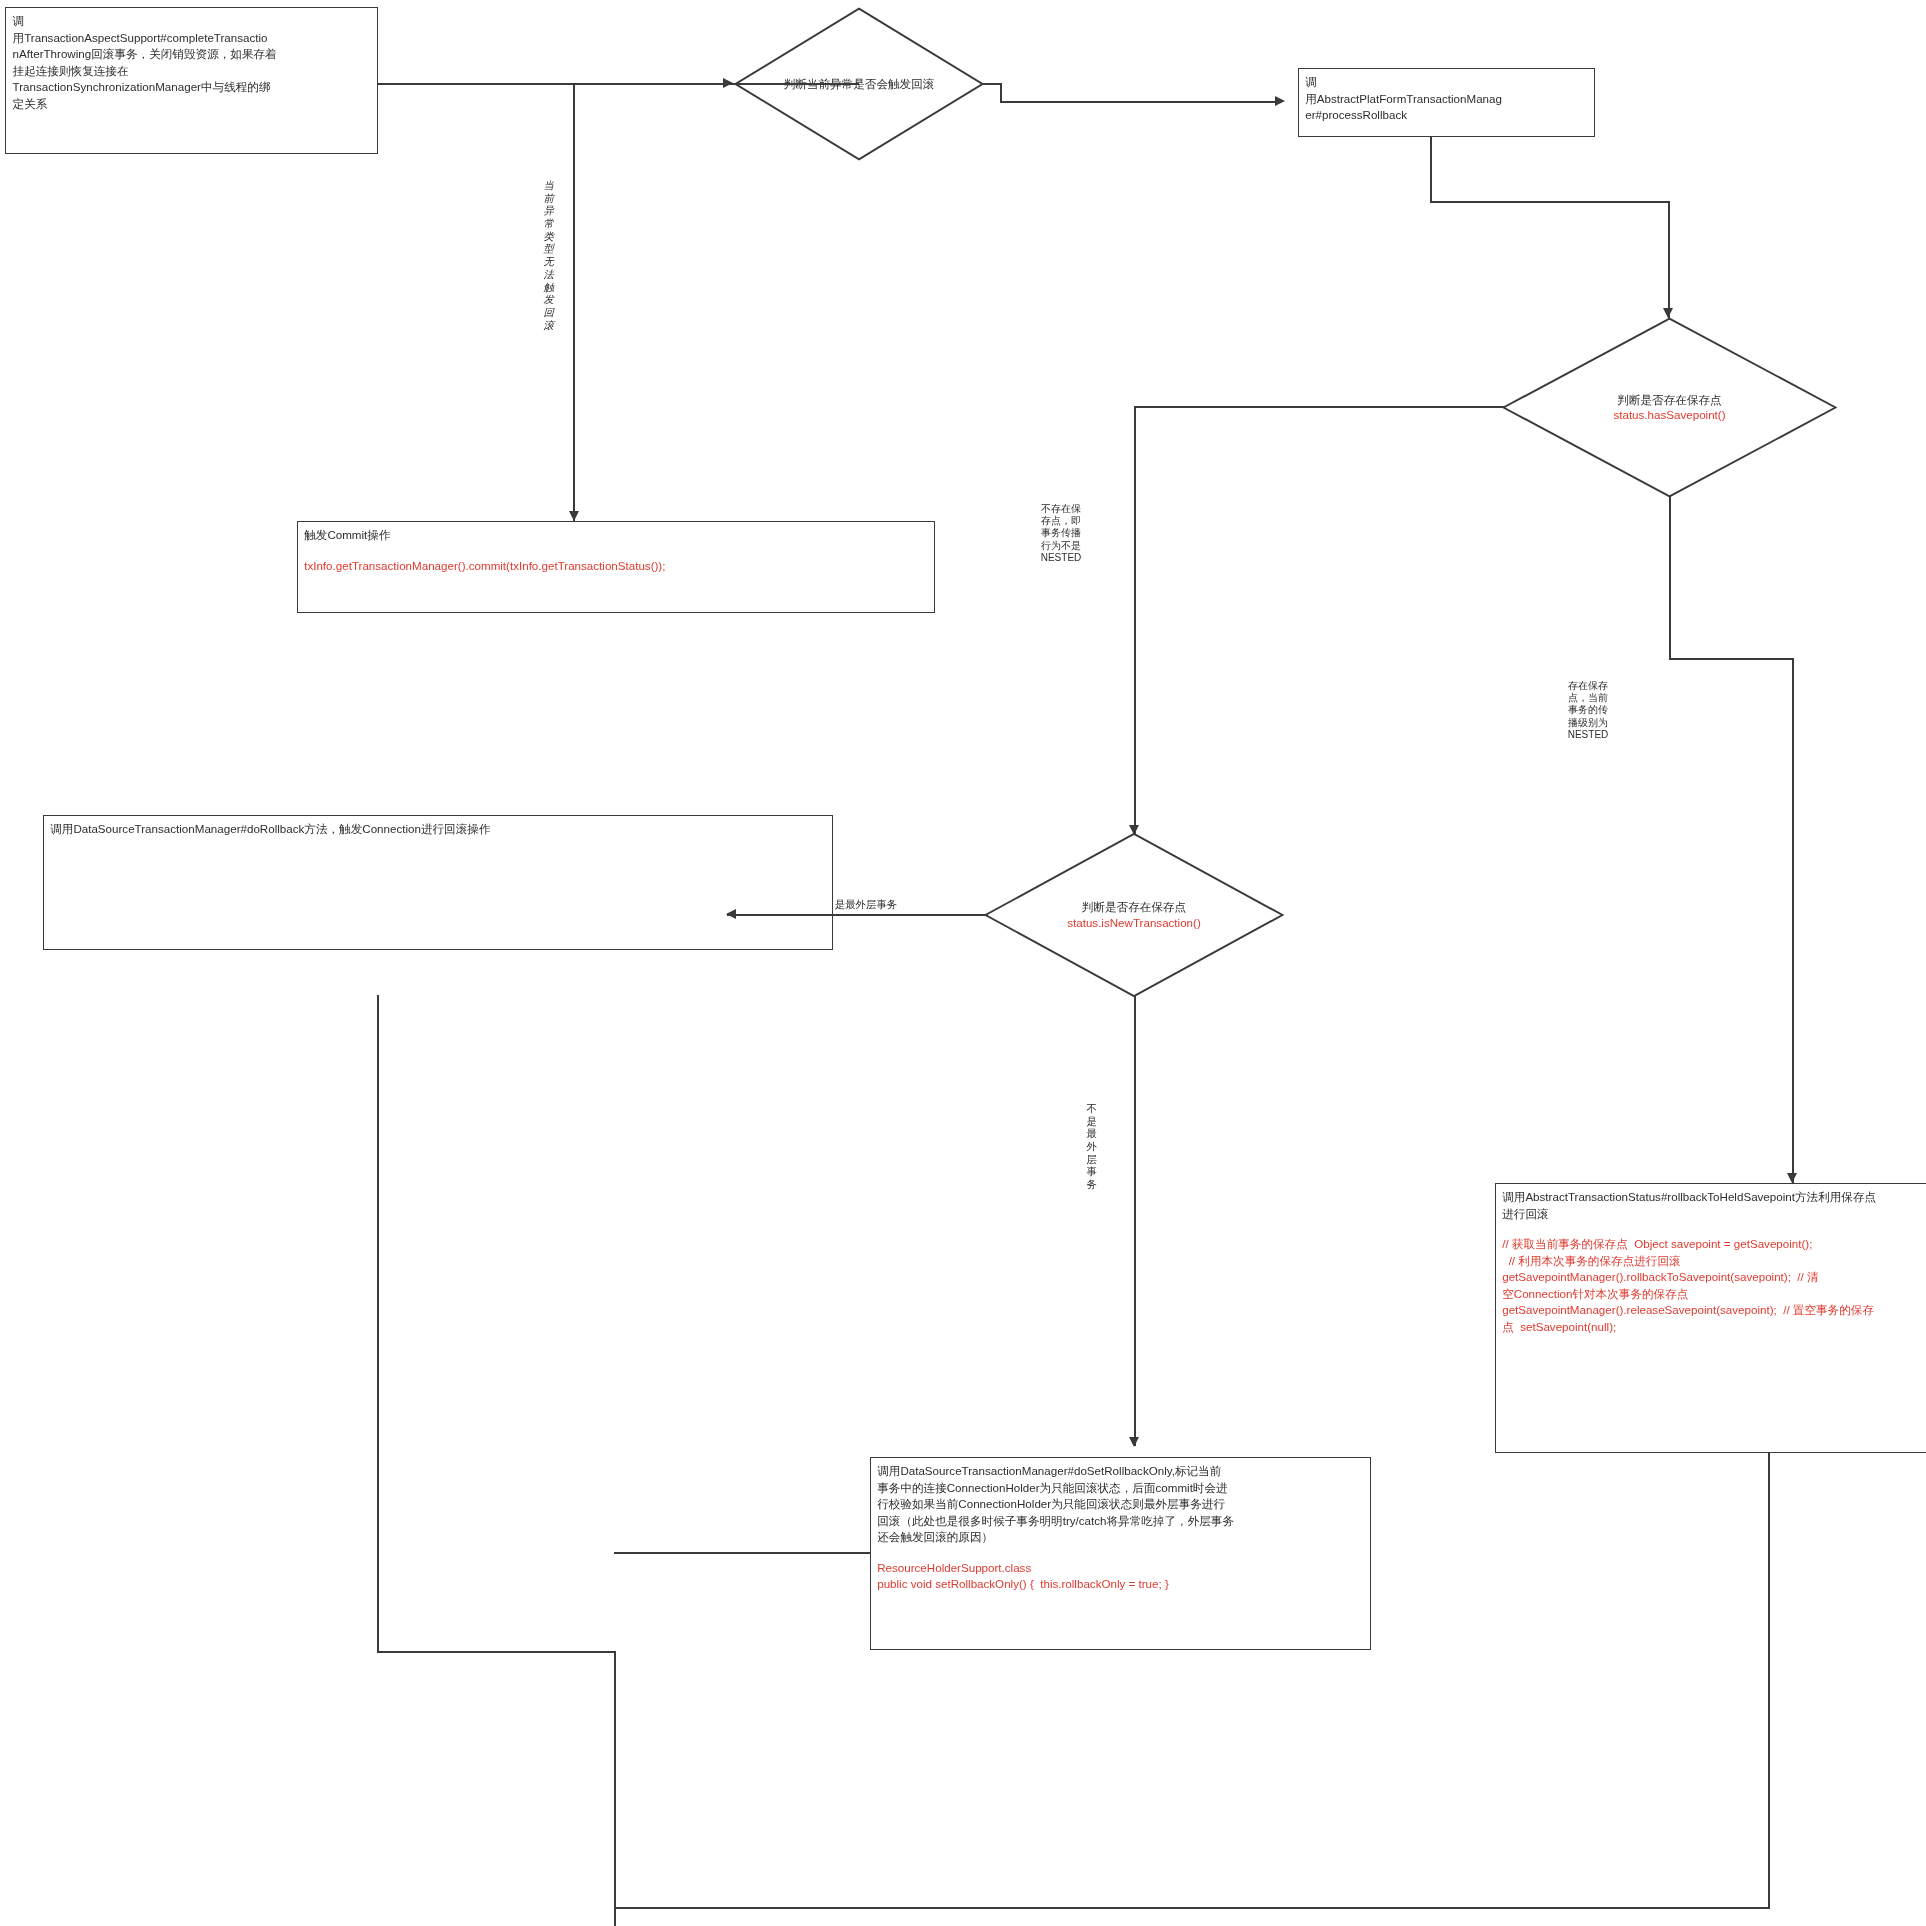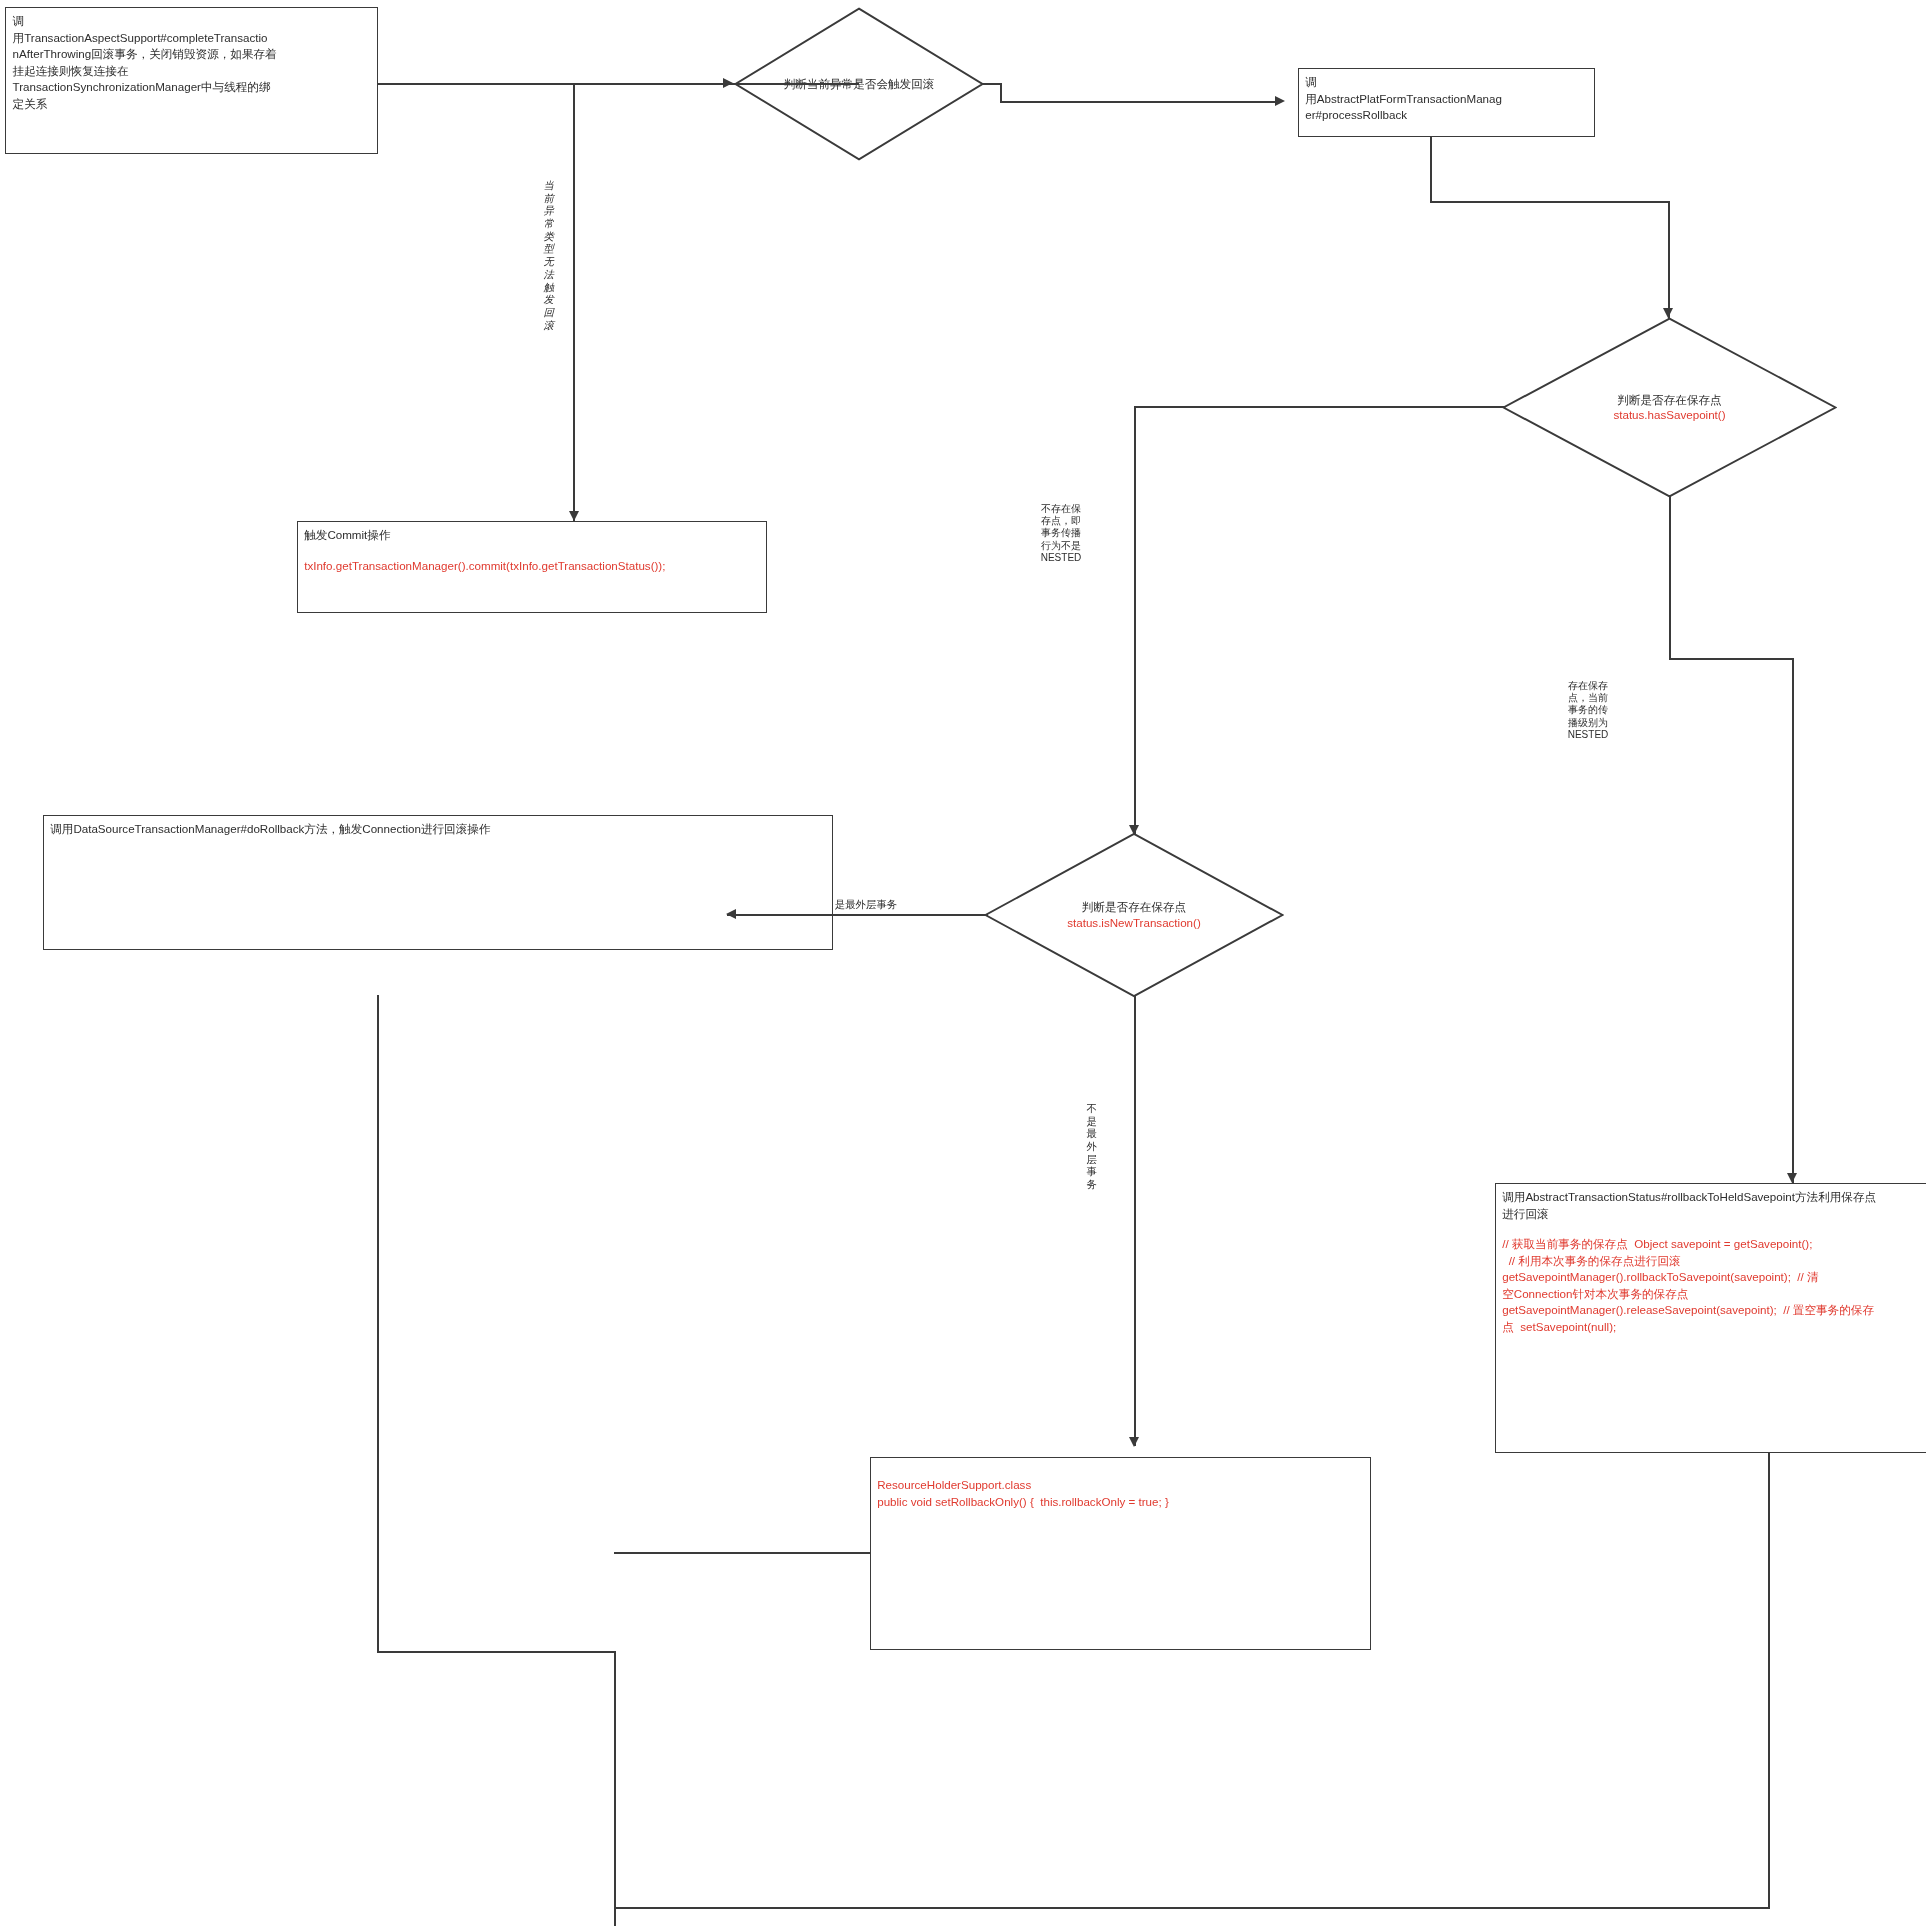--- a/index.html
+++ b/index.html
@@ -64,21 +64,21 @@
   <div class="diamond" style="left:1502px;top:317px;width:335px;height:181px;">
     <svg width="335" height="181" viewBox="0 0 870 470">
       <polygon points="435,4 866,235 435,466 4,235" fill="#ffffff" stroke="#3a3a3a" stroke-width="5"></polygon>
     </svg>
     <div class="dlabel">
       <span>判断是否存在保存点</span>
       <span class="red">status.hasSavepoint()</span>
     </div>
   </div>
 
-  <div class="box" style="left:297px;top:521px;width:470px;height:92px;">
+  <div class="box" style="left:297px;top:521px;width:638px;height:92px;">
     <div class="hdr">触发Commit操作</div>
     <div class="gap"></div>
     <div class="code">txInfo.getTransactionManager().commit(txInfo.getTransactionStatus());</div>
   </div>
 
   <div class="diamond" style="left:984px;top:832px;width:300px;height:166px;">
     <svg width="300" height="166" viewBox="0 0 780 430">
       <polygon points="390,4 776,215 390,426 4,215" fill="#ffffff" stroke="#3a3a3a" stroke-width="5"></polygon>
     </svg>
     <div class="dlabel">
@@ -98,20 +98,25 @@
     <div class="gap"></div>
     <div class="code">// 获取当前事务的保存点  Object savepoint = getSavepoint();
   // 利用本次事务的保存点进行回滚
 getSavepointManager().rollbackToSavepoint(savepoint);  // 清
 空Connection针对本次事务的保存点
 getSavepointManager().releaseSavepoint(savepoint);  // 置空事务的保存
 点  setSavepoint(null);</div>
   </div>
 
   <div class="box" style="left:870px;top:1457px;width:501px;height:193px;">
+    <div class="hdr">调用DataSourceTransactionManager#doSetRollbackOnly,标记当前
+事务中的连接ConnectionHolder为只能回滚状态，后面commit时会进
+行校验如果当前ConnectionHolder为只能回滚状态则最外层事务进行
+回滚（此处也是很多时候子事务明明try/catch将异常吃掉了，外层事务
+还会触发回滚的原因）</div>
     <div class="gap"></div>
     <div class="code">ResourceHolderSupport.class
 public void setRollbackOnly() {  this.rollbackOnly = true; }</div>
   </div>
 
   <div class="ln hl" style="left:378px;top:83px;width:344px;"></div>
   <div class="arw arw-r" style="left:723px;top:78px;"></div>
 
   <div class="ln hl" style="left:983px;top:83px;width:19px;"></div>
   <div class="ln vl" style="left:1000px;top:83px;height:19px;"></div>

